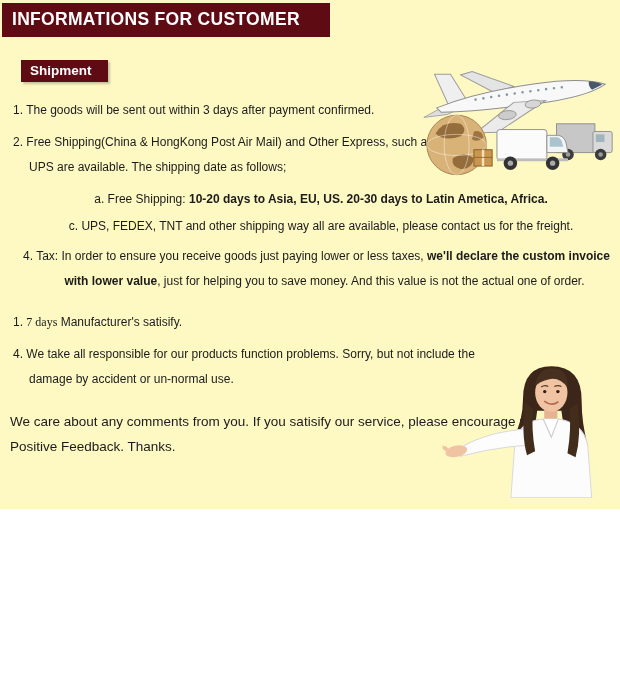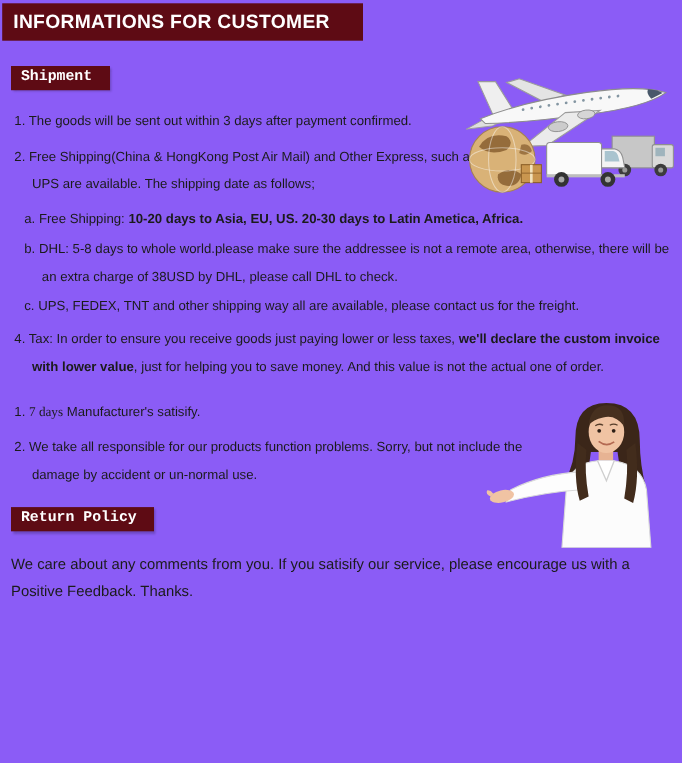--- a/index.html
+++ b/index.html
@@ -5,45 +5,44 @@
   html, body { margin: 0; padding: 0; }
   body {
     width: 620px;
     background: #ffffff;
     font-family: "Liberation Sans", sans-serif;
     color: #1b1b1b;
   }
   .page {
     position: relative;
     width: 620px;
-    height: 694px;
+    height: 509px;
     overflow: hidden;
-    background: #8b5cf6;
+    background: #fef9c3;
   }
   .title-banner {
     display: inline-block;
     background: #5e0b14;
     color: #ffffff;
     font-weight: bold;
     font-size: 17.5px;
     letter-spacing: 0.3px;
     padding: 6px 18px 7px 10px;
     margin: 3px 0 0 2px;
     min-width: 300px;
   }
   .banner {
     display: inline-block;
     background: #5e0b14;
     color: #ffffff;
     font-weight: bold;
     font-size: 13.5px;
     padding: 3px 16px 4px 9px;
-    margin-left: 10px;
+    margin-left: 21px;
     box-shadow: 2px 2px 2px rgba(0,0,0,0.22);
-    font-family: Liberation Mono, monospace;
   }
   .section-shipment { margin-top: 23px; }
   .section-warranty { margin-top: 15px; }
   .section-return   { margin-top: 17px; }
   .section-feedback { margin-top: 17px; }
   .items { margin-top: 16px; font-size: 12px; line-height: 25px; }
   .item {
     margin-left: 13px;
     padding-left: 16px;
     text-indent: -16px;
@@ -56,21 +55,21 @@
     text-indent: -16px;
     margin-bottom: 2px;
   }
   .para {
     margin: 12px 0 0 10px;
     font-size: 13.5px;
     line-height: 25px;
     max-width: 602px;
   }
   .w-mid  { max-width: 447px; }
-  .w-full { max-width: 606px; }
+  .w-full { max-width: 606px; text-align: center; }
   b { font-weight: 700; }
   .serif { font-family: "Liberation Serif", serif; }
   .img-plane { position: absolute; left: 418px; top: 56px;  width: 198px; height: 80px; }
   .img-globe { position: absolute; left: 424px; top: 104px; width: 192px; height: 78px; }
   .img-woman { position: absolute; left: 430px; top: 358px; width: 186px; height: 140px; }
 </style>
 </head>
 <body>
 
 <div class="page">
@@ -84,45 +83,41 @@
     <div class="banner">
       <span>Shipment</span>
     </div>
     <div class="items">
       <div class="item">1. The goods will be sent out within 3 days after payment confirmed.</div>
       <div class="item w-mid">2. Free Shipping(China &amp; HongKong Post Air Mail) and Other Express, such as DHL UPS are available. The shipping date as follows;</div>
       <div class="sub-list">
         <div class="sub-item w-full">
           <span>a. Free Shipping: </span><b>10-20 days to Asia, EU, US. 20-30 days to Latin Ametica, Africa.</b>
         </div>
-        <div class="sub-item w-full">b. DHL: 5-8 days to whole world.please make sure the addressee is not a remote area, otherwise, there will be an extra charge of 38USD by DHL, please call DHL to check.</div>
         <div class="sub-item w-full">c. UPS, FEDEX, TNT and other shipping way all are available, please contact us for the freight.</div>
       </div>
       <div class="item w-full">
         <span>4. Tax:  In order to ensure you receive goods just paying lower or less taxes, </span><b>we'll declare the custom invoice with lower value</b><span>, just for helping you to save money. And this value is not the actual one of order.</span>
       </div>
     </div>
   </div>
 
   
   <div class="section section-warranty">
     <div class="items">
       <div class="item w-mid">
         <span>1. </span><span class="serif">7 days</span>
         <span> Manufacturer's satisify.</span>
       </div>
-      <div class="item w-mid">2. We take all responsible for our products function problems. Sorry, but not include the damage by accident or un-normal use.</div>
+      <div class="item w-mid">4. We take all responsible for our products function problems. Sorry, but not include the damage by accident or un-normal use.</div>
     </div>
   </div>
 
   
   <div class="section section-return">
-    <div class="banner">
-      <span>Return Policy</span>
-    </div>
   </div>
 
   
   <div class="section section-feedback">
     <div class="para">We care about any comments from you. If you satisify our service, please encourage us with a Positive Feedback. Thanks.</div>
   </div>
 
   
   <svg class="img-plane" viewBox="0 0 200 80" aria-hidden="true">
     <g transform="rotate(-7 100 40)">

